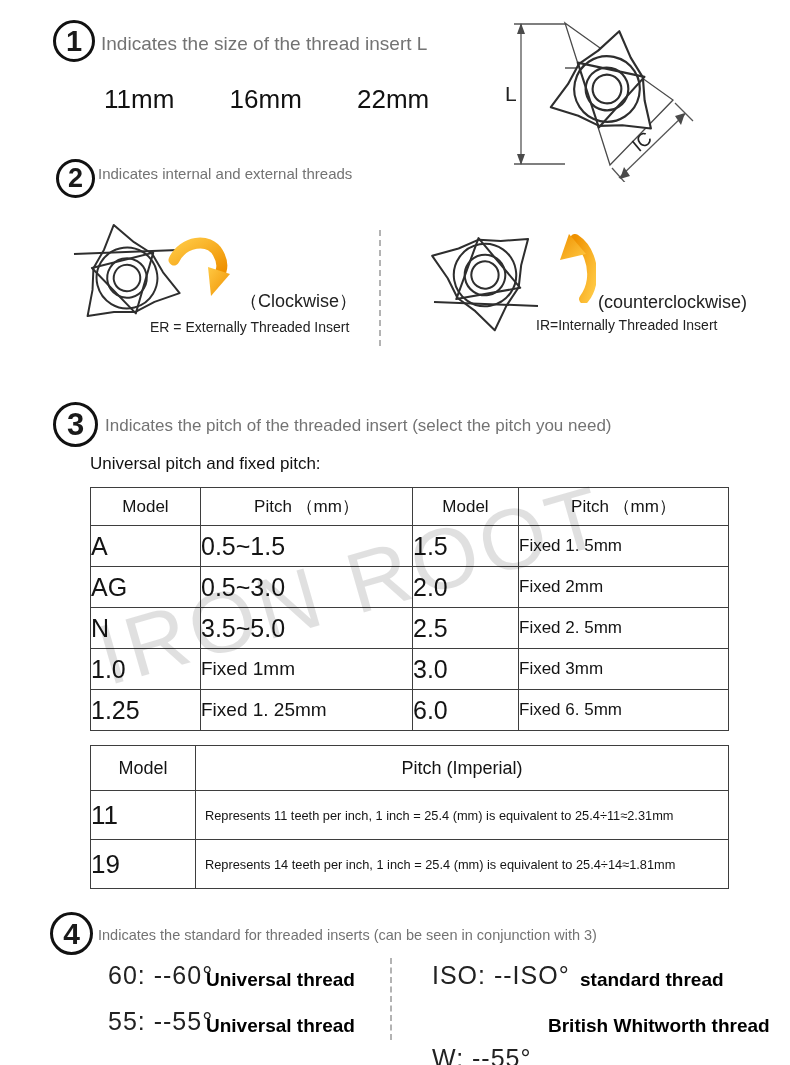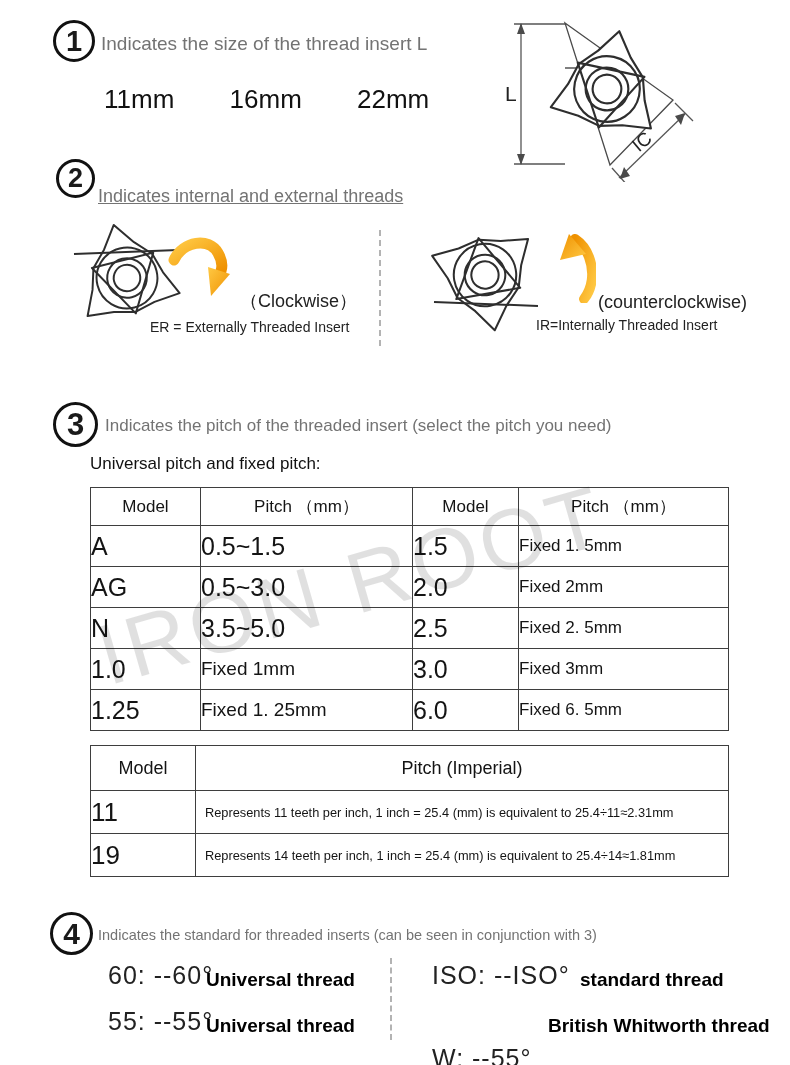--- a/index.html
+++ b/index.html
@@ -11,21 +11,21 @@
   .badge { position:absolute; border:3px solid #111; border-radius:50%;
            display:flex; align-items:center; justify-content:center;
            font-weight:bold; background:#fff; }
   .badge-1 { left:53px; top:20px;  width:42px; height:42px; font-size:29px; }
   .badge-2 { left:56px; top:159px; width:39px; height:39px; font-size:27px; }
   .badge-3 { left:53px; top:402px; width:45px; height:45px; font-size:31px; }
   .badge-4 { left:50px; top:912px; width:43px; height:43px; font-size:30px; }
 
   .sec-title { position:absolute; white-space:nowrap; color:#737373; }
   .title-1 { left:101px; top:33px;  font-size:19px; }
-  .title-2 { left:98px;  top:186px; font-size:18px;text-decoration:underline; }
+  .title-2 { left:98px;  top:165px; font-size:15px; }
   .title-3 { left:105px; top:416px; font-size:17px; }
   .title-4 { left:98px;  top:927px; font-size:14.5px; }
 
   .sizes-row { position:absolute; left:104px; top:84px; font-size:26px; color:#111; }
   .sizes-row span { display:inline-block; }
   .sizes-row span + span { margin-left:48px;text-align:right; }
 
   .rot-label   { position:absolute; font-size:18px; color:#222; white-space:nowrap;margin-top:37px; }
   .ins-caption { position:absolute; font-size:14px; color:#222; white-space:nowrap; }
 
@@ -38,21 +38,21 @@
   .tbl td, .tbl th { border:1.6px solid #3e3e3e; vertical-align:middle;
                      font-weight:normal; color:#141414; overflow:hidden; }
   .tbl-metric { top:487px; width:638px; }
   .tbl-metric th { height:38px; font-size:17px; }
   .tbl-metric td { height:41px; }
   .cell-big   { font-size:25px; }
   .cell-mid   { font-size:19px; }
   .cell-fixed { font-size:17px; }
   .tbl-imperial { top:745px; width:638px; }
   .tbl-imperial th { height:45px; font-size:18px; }
-  .tbl-imperial td { height:43px; }
+  .tbl-imperial td { height:49px; }
   .cell-model { font-size:26px; }
   .cell-desc  { font-size:12.8px; text-align:left !important; padding-left:9px; white-space:nowrap; }
 
   .watermark { position:absolute; left:100px; top:608px; font-size:86px; letter-spacing:4px;
                color:rgba(0,0,0,0.12); transform:rotate(-16deg); transform-origin:left center;
                white-space:nowrap; pointer-events:none; }
 
   .std-code { position:absolute; font-size:25px; font-weight:300; letter-spacing:1px;
               color:#222; white-space:nowrap; font-stretch:semi-condensed; }
   .std-desc { position:absolute; font-size:19px; font-weight:600; color:#000000; white-space:nowrap; }

